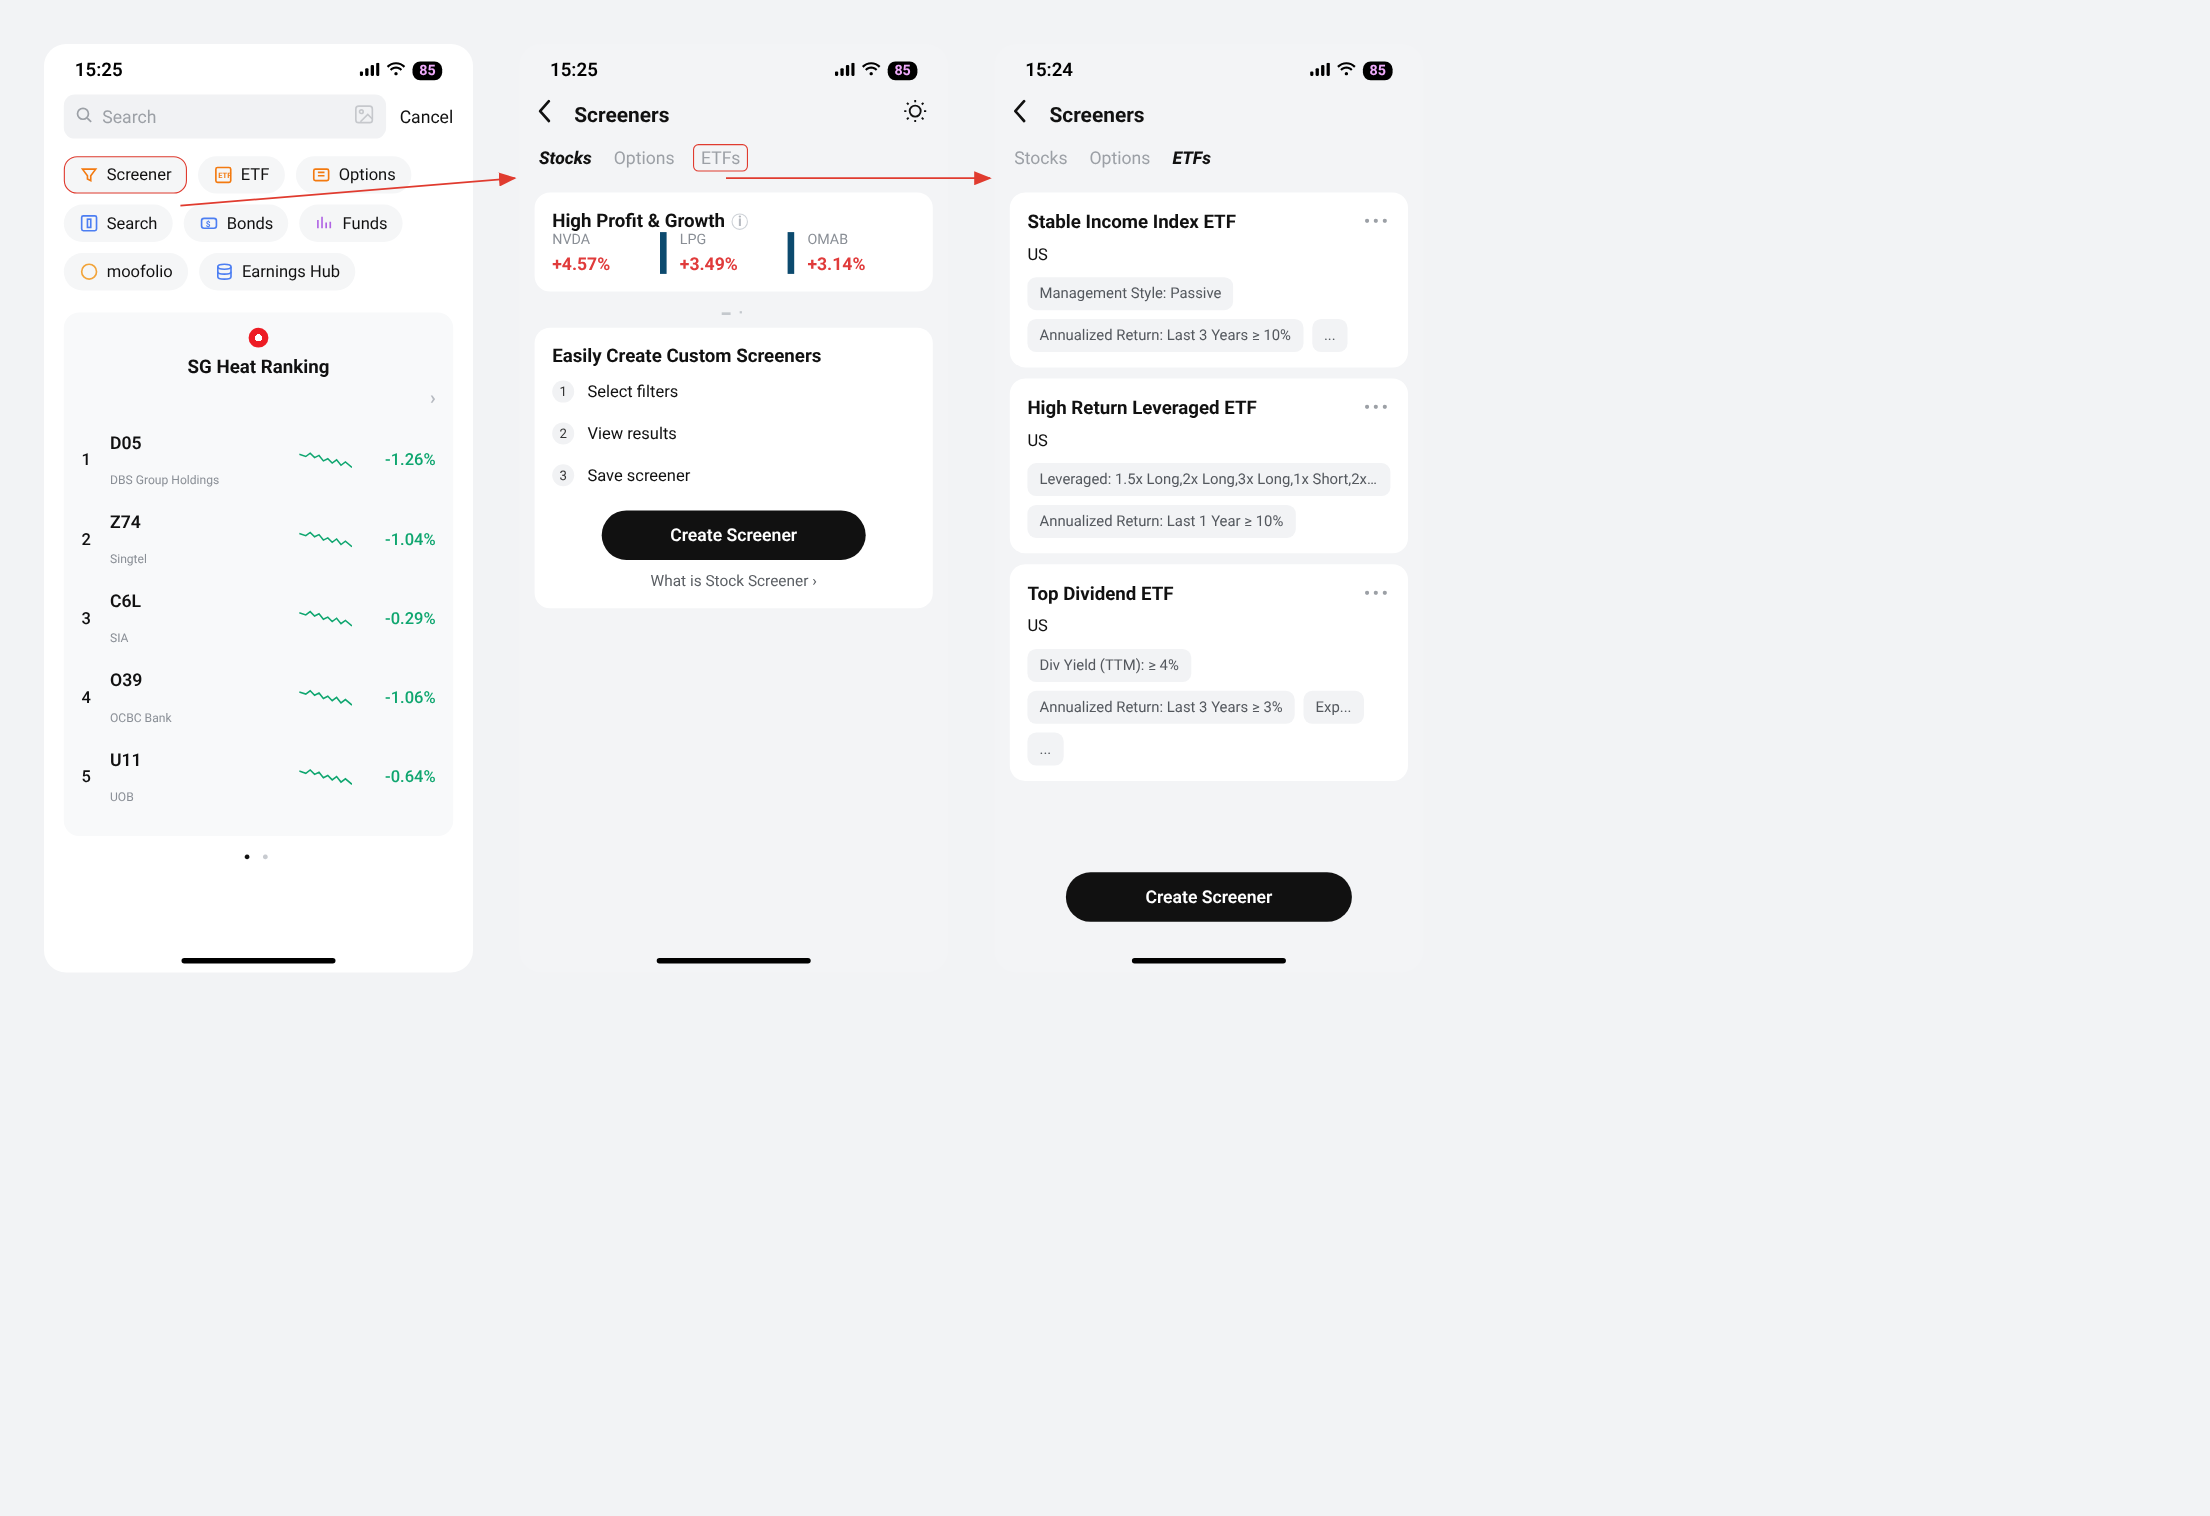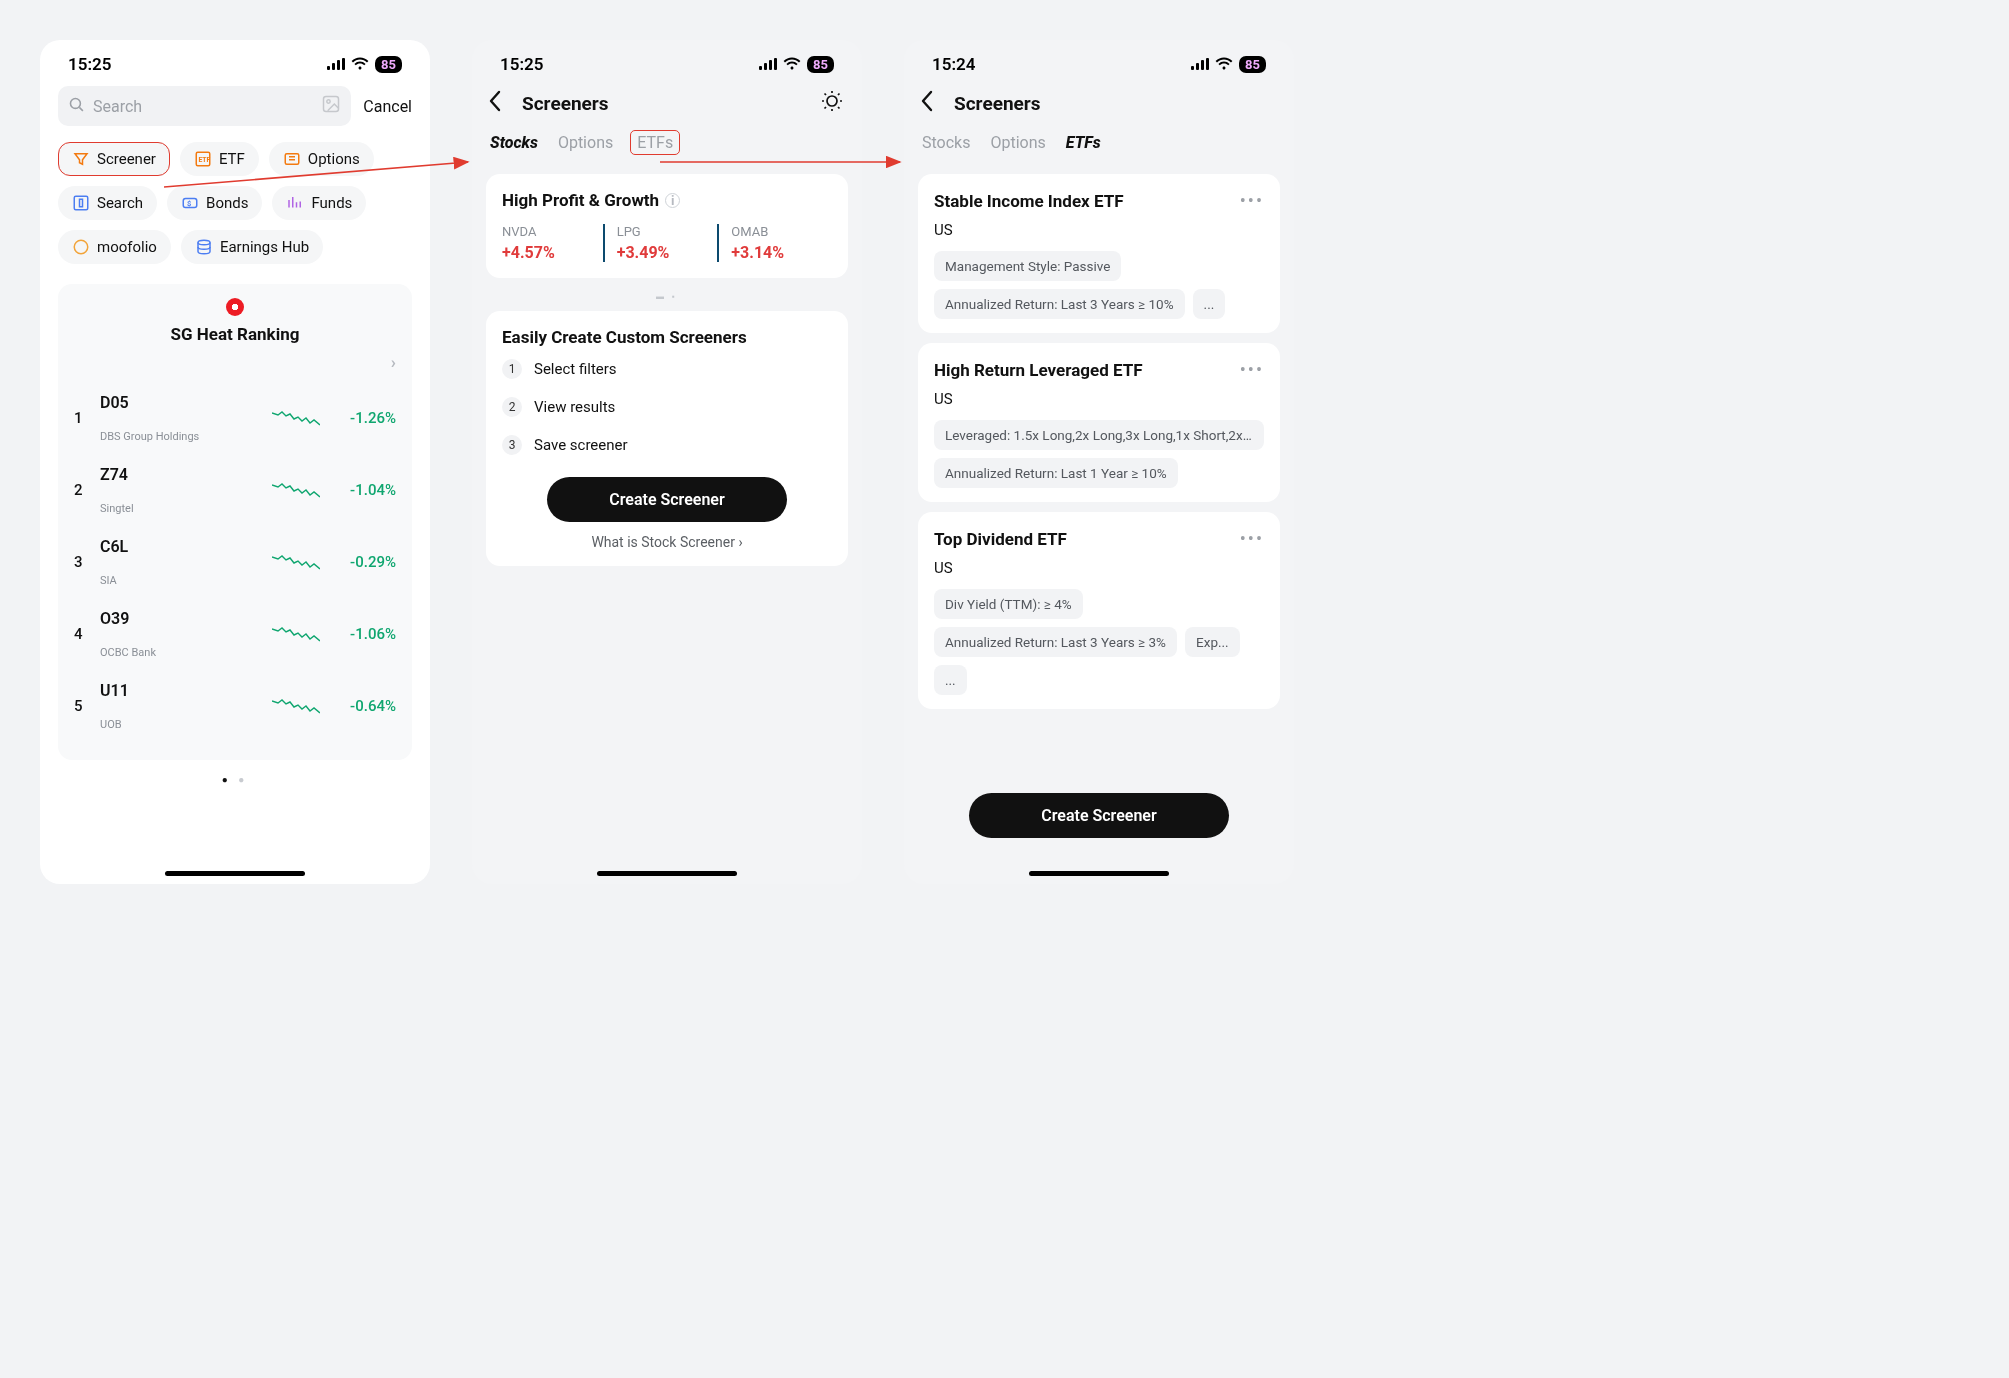--- a/index.html
+++ b/index.html
@@ -52,22 +52,22 @@
   .tab-row { display: flex; gap: 20px; padding: 2px 18px 12px 18px; font-size: 16px; align-items: baseline; }
   .tab { color: #9ca0a6; }
   .tab.active { color: #111; font-weight: 800; font-style: italic; position: relative; }
   .tab.active::after { content: ""; position: absolute; left: 0; right: 2px; bottom: -3px; height: 6px; background: #f9a33a; border-radius: 3px; z-index: -1; }
   .tab-highlight-box { outline: 1.6px solid #e03b2f; outline-offset: 2px; padding: 0 4px; border-radius: 2px; }
 
   
   .card { background: #fff; border-radius: 14px; margin: 10px 14px; padding: 16px; }
   .card-title-row { display: flex; align-items: center; gap: 6px; font-weight: 700; font-size: 17px; color: #111; }
   .info-ic { color: #b6bac0; font-size: 13px; border: 1px solid #cfd3d8; border-radius: 50%; width: 15px; height: 15px; display: inline-flex; align-items: center; justify-content: center; }
-  .ticker-grid { display: flex; margin-top: 14px; }
-  .ticker-cell { flex: 1; border-left: 2px solid #0c4a6e; padding-left: 12px; }
+  .ticker-grid { display: flex; }
+  .ticker-cell { flex: 1; border-left: 6px solid #0c4a6e; padding-left: 12px; }
   .ticker-cell:first-child { border-left: none; padding-left: 0; }
   .ticker-sym { font-size: 13px; color: #8a8f96; }
   .ticker-chg { font-size: 16px; font-weight: 700; margin-top: 4px; }
   .page-ind { text-align: center; margin-top: 4px; color: #c4c8cd; letter-spacing: 3px; font-size: 8px; }
 
   .steps-list { margin-top: 12px; display: flex; flex-direction: column; gap: 18px; }
   .step-row { display: flex; align-items: center; gap: 12px; font-size: 15px; color: #111; }
   .step-num { width: 20px; height: 20px; border-radius: 50%; background: #f1f2f4; font-size: 12px; display: flex; align-items: center; justify-content: center; color: #333; }
 
   .big-btn { background: #111; color: #fff; border-radius: 30px; padding: 13px 0; text-align: center; font-size: 16px; font-weight: 600; margin: 22px auto 8px auto; width: 240px; }

